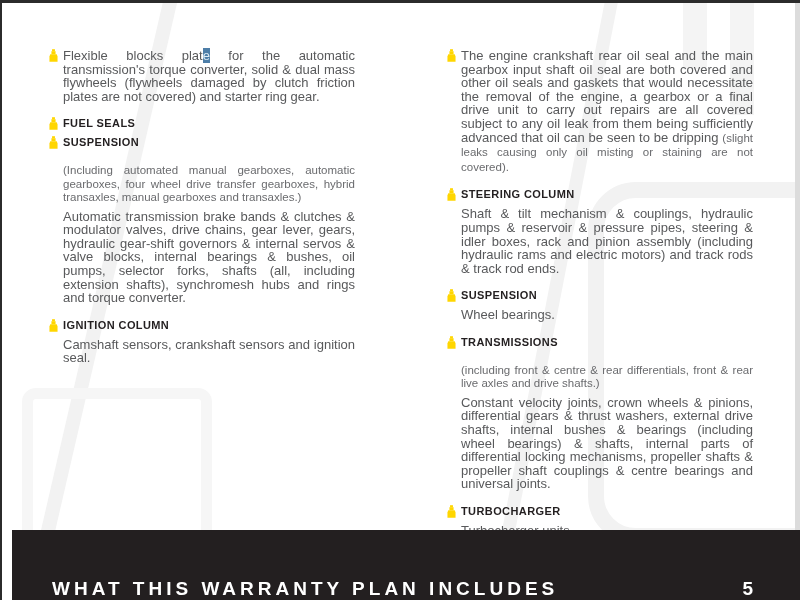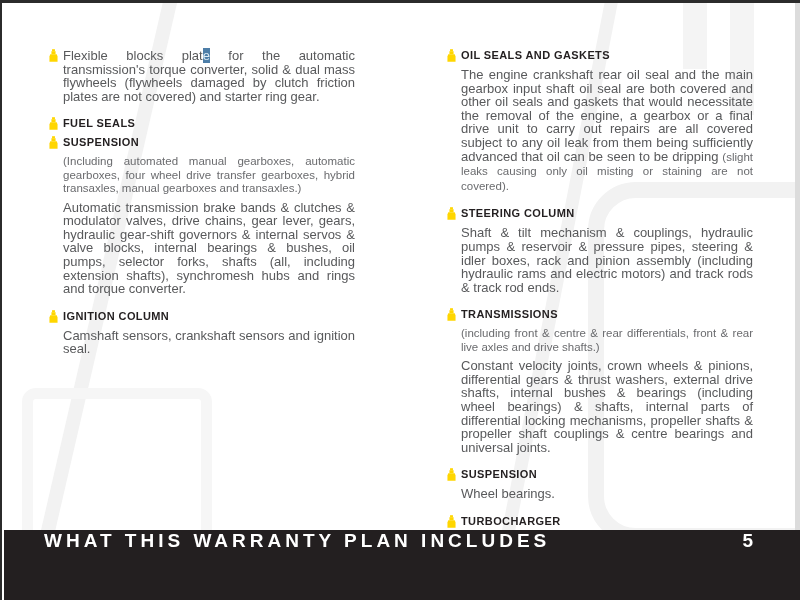--- a/index.html
+++ b/index.html
@@ -47,34 +47,34 @@
     margin: 0 0 14px 0;
     font-size: 13px;
     line-height: 13.6px;
     color: var(--body);
     text-align: justify;
   }
   p.note {
     font-size: 11.5px;
     line-height: 13.4px;
     color: var(--note);
-    margin: 7px 0 5px 0;
+    margin: 16px 0 5px 0;
   }
   span.note-inline {
     font-size: 11.5px;
     color: var(--note);
   }
   .hl { background: var(--highlight); color: #dcebf5; }
 
   
   .footer {
-    position: absolute; left: 4px; right: 0; bottom: 0; height: 70px;
+    position: absolute; left: 12px; right: 0; bottom: 0; height: 70px;
     background: var(--footer-bg);
     z-index: 4;
-    display: flex; align-items: flex-start; justify-content: space-between;
+    display: flex; align-items: flex-end; justify-content: space-between;
     padding: 0 47px 0 40px;
     box-sizing: border-box;
   }
   .footer-title {
     color: var(--footer-text);
     font-size: 19px;
     font-weight: 700;
     letter-spacing: 4px;
   }
   .footer-page {
@@ -164,65 +164,64 @@
 
     <div class="sec">
       <span class="icon-cell plug-icon">
         <svg viewBox="0 0 10 14" width="9" height="13" aria-hidden="true">
           <rect x="3.4" y="0" width="3.2" height="2.2" fill="#FFD600"></rect>
           <rect x="2.7" y="2.2" width="4.6" height="3.4" fill="#FFD600"></rect>
           <path d="M1.4 5.6 h7.2 l0.9 2.6 v5.8 H0.5 V8.2 Z" fill="#FFD600"></path>
         </svg>
       </span>
       <div class="sec-body">
-        <h3>OIL SEALS AND GASKETS</h3>
         <p><span>The engine crankshaft rear oil seal and the main gearbox input shaft oil seal are both covered and other oil seals and gaskets that would necessitate the removal of the engine, a gearbox or a final drive unit to carry out repairs are all covered subject to any oil leak from them being sufficiently advanced that oil can be seen to be dripping</span> <span class="note-inline">(slight leaks causing only oil misting or staining are not covered).</span></p>
       </div>
     </div>
 
     <div class="sec">
       <span class="icon-cell plug-icon">
         <svg viewBox="0 0 10 14" width="9" height="13" aria-hidden="true">
           <rect x="3.4" y="0" width="3.2" height="2.2" fill="#FFD600"></rect>
           <rect x="2.7" y="2.2" width="4.6" height="3.4" fill="#FFD600"></rect>
           <path d="M1.4 5.6 h7.2 l0.9 2.6 v5.8 H0.5 V8.2 Z" fill="#FFD600"></path>
         </svg>
       </span>
       <div class="sec-body">
         <h3>STEERING COLUMN</h3>
         <p>Shaft &amp; tilt mechanism &amp; couplings, hydraulic pumps &amp; reservoir &amp; pressure pipes, steering &amp; idler boxes, rack and pinion assembly (including hydraulic rams and electric motors) and track rods &amp; track rod ends.</p>
+      </div>
+    </div>
+
+    <div class="sec">
+      <span class="icon-cell plug-icon">
+        <svg viewBox="0 0 10 14" width="9" height="13" aria-hidden="true">
+          <rect x="3.4" y="0" width="3.2" height="2.2" fill="#FFD600"></rect>
+          <rect x="2.7" y="2.2" width="4.6" height="3.4" fill="#FFD600"></rect>
+          <path d="M1.4 5.6 h7.2 l0.9 2.6 v5.8 H0.5 V8.2 Z" fill="#FFD600"></path>
+        </svg>
+      </span>
+      <div class="sec-body">
+        <h3>SUSPENSION</h3>
+        <p>Wheel bearings.</p>
       </div>
     </div>
 
     <div class="sec">
       <span class="icon-cell plug-icon">
         <svg viewBox="0 0 10 14" width="9" height="13" aria-hidden="true">
           <rect x="3.4" y="0" width="3.2" height="2.2" fill="#FFD600"></rect>
           <rect x="2.7" y="2.2" width="4.6" height="3.4" fill="#FFD600"></rect>
           <path d="M1.4 5.6 h7.2 l0.9 2.6 v5.8 H0.5 V8.2 Z" fill="#FFD600"></path>
         </svg>
       </span>
       <div class="sec-body">
         <h3>TRANSMISSIONS</h3>
         <p class="note">(including front &amp; centre &amp; rear differentials, front &amp; rear live axles and drive shafts.)</p>
         <p>Constant velocity joints, crown wheels &amp; pinions, differential gears &amp; thrust washers, external drive shafts, internal bushes &amp; bearings (including wheel bearings) &amp; shafts, internal parts of differential locking mechanisms, propeller shafts &amp; propeller shaft couplings &amp; centre bearings and universal joints.</p>
-      </div>
-    </div>
-
-    <div class="sec">
-      <span class="icon-cell plug-icon">
-        <svg viewBox="0 0 10 14" width="9" height="13" aria-hidden="true">
-          <rect x="3.4" y="0" width="3.2" height="2.2" fill="#FFD600"></rect>
-          <rect x="2.7" y="2.2" width="4.6" height="3.4" fill="#FFD600"></rect>
-          <path d="M1.4 5.6 h7.2 l0.9 2.6 v5.8 H0.5 V8.2 Z" fill="#FFD600"></path>
-        </svg>
-      </span>
-      <div class="sec-body">
-        <h3>SUSPENSION</h3>
-        <p>Wheel bearings.</p>
       </div>
     </div>
 
     <div class="sec">
       <span class="icon-cell plug-icon">
         <svg viewBox="0 0 10 14" width="9" height="13" aria-hidden="true">
           <rect x="3.4" y="0" width="3.2" height="2.2" fill="#FFD600"></rect>
           <rect x="2.7" y="2.2" width="4.6" height="3.4" fill="#FFD600"></rect>
           <path d="M1.4 5.6 h7.2 l0.9 2.6 v5.8 H0.5 V8.2 Z" fill="#FFD600"></path>
         </svg>

